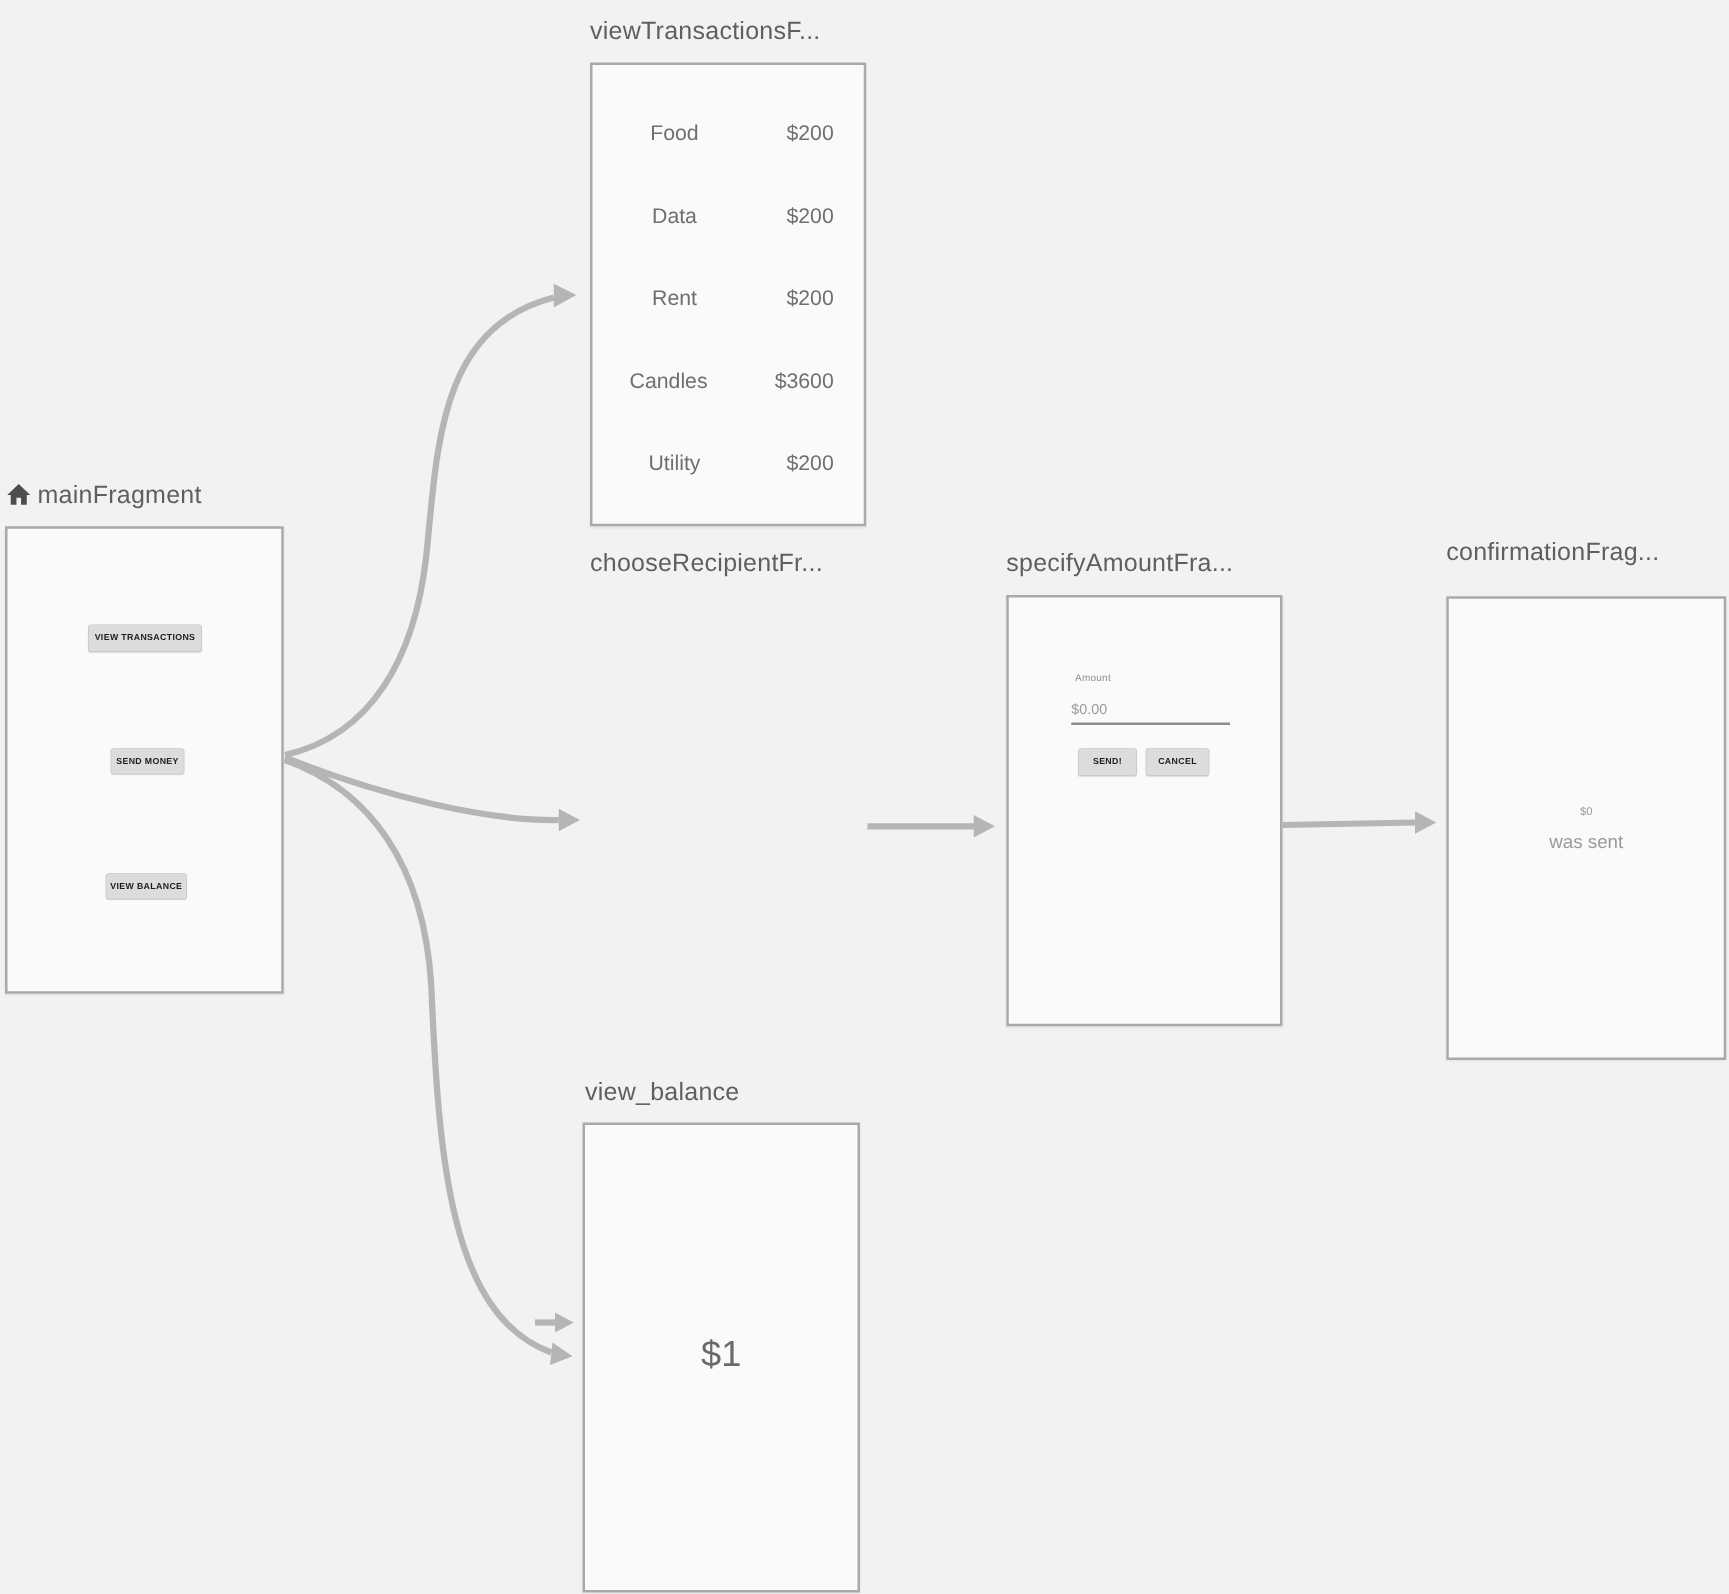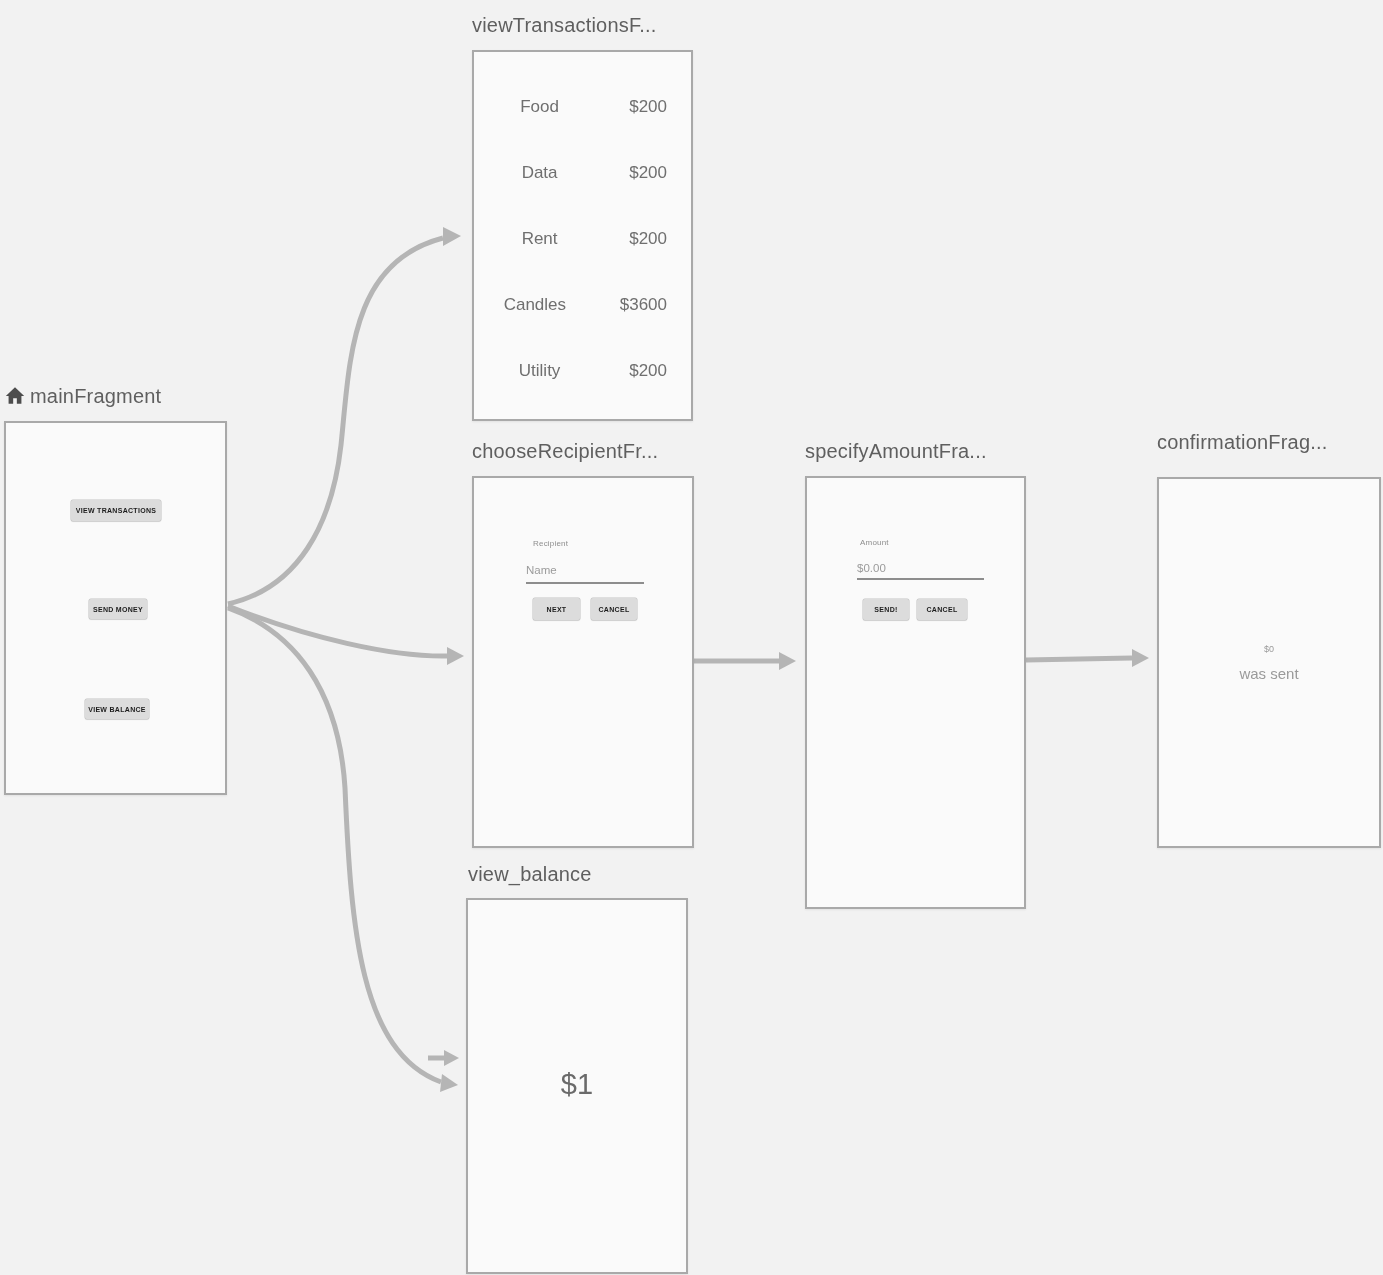--- a/index.html
+++ b/index.html
@@ -156,32 +156,25 @@
       <div class="txn-row">
         <span class="txn-label">Utility</span>
         <span class="txn-amount">$200</span>
       </div>
     </div>
   </div>
 
   <div class="frag-title" style="left:472px; top:438px;">
     <span>chooseRecipientFr...</span>
   </div>
-  <div class="card" style="left:472px; top:476px; width:222px; height:372px;">
-    <span class="form-label" style="left:59px; top:61px;">Recipient</span>
-    <span class="form-hint" style="left:52px; top:86px;">Name</span>
-    <div class="form-underline" style="left:52px; top:104px; width:118px;"></div>
-    <div class="android-btn" style="left:59px; top:120px; width:47px; height:22px;">NEXT</div>
-    <div class="android-btn" style="left:117px; top:120px; width:46px; height:22px;">CANCEL</div>
-  </div>
 
   <div class="frag-title" style="left:805px; top:438px;">
     <span>specifyAmountFra...</span>
   </div>
-  <div class="card" style="left:805px; top:476px; width:221px; height:433px;">
+  <div class="card" style="left:805px; top:476px; width:221px; height:345px;">
     <span class="form-label" style="left:53px; top:60px;">Amount</span>
     <span class="form-hint" style="left:50px; top:84px;text-align:center;">$0.00</span>
     <div class="form-underline" style="left:50px; top:100px; width:127px;"></div>
     <div class="android-btn" style="left:56px; top:121px; width:46px; height:21px;">SEND!</div>
     <div class="android-btn" style="left:110px; top:121px; width:50px; height:21px;">CANCEL</div>
   </div>
 
   <div class="frag-title" style="left:1157px; top:429px;">
     <span>confirmationFrag...</span>
   </div>

